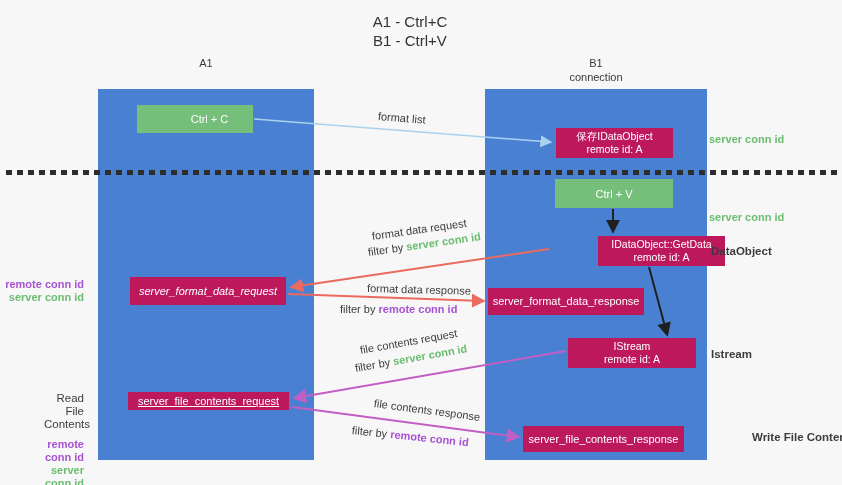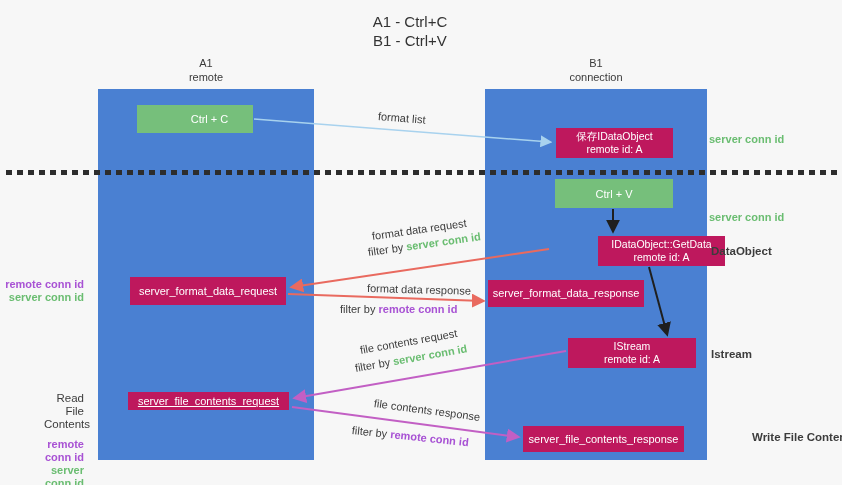--- a/index.html
+++ b/index.html
@@ -27,22 +27,22 @@
          justify-content:center; color:#fff; text-align:center; }
   .box.green  { background:#76bf7b; font-size:11px; }
   .box.orange { background:#be185d; font-size:10.5px; line-height:13px; }
   .box.single { font-size:11px; }
 
   .b-ctrl-c    { left:137px; top:105px; width:116px; height:28px;padding-left:29px; }
   .b-save-obj  { left:556px; top:128px; width:117px; height:30px; }
   .b-ctrl-v    { left:555px; top:179px; width:118px; height:29px; }
   .b-getdata   { left:550px; top:236px; width:127px; height:30px;margin-left:48px; }
   .b-istream   { left:568px; top:338px; width:128px; height:30px; }
-  .b-fmt-req   { left:130px; top:277px; width:156px; height:28px; }
-  .b-fmt-resp  { left:488px; top:280px; width:156px; height:27px; }
+  .b-fmt-req   { left:130px; top:277px; width:156px; height:28px;font-style:italic; }
+  .b-fmt-resp  { left:488px; top:288px; width:156px; height:27px; }
   .b-file-req  { left:128px; top:392px; width:161px; height:18px;text-decoration:underline; }
   .b-file-resp { left:523px; top:426px; width:161px; height:26px; }
 
   .flow-label { position:absolute; font-size:11px; color:#3c3c3c; white-space:nowrap;
                 transform-origin:left center; }
   .green-text  { color:#6abd71; font-weight:bold; }
   .purple-text { color:#a852d4; font-weight:bold; }
 
   .side-label { position:absolute; font-size:11px; white-space:nowrap; }
   .side-label.dark { color:#3c3c3c; font-weight:bold; font-size:11.5px; }
@@ -71,21 +71,20 @@
 
 <div class="canvas">
 
   <div class="title">
     <div>A1 - Ctrl+C</div>
     <div>B1 - Ctrl+V</div>
   </div>
 
   <div class="col-header left">
     <div>A1</div>
-    <div>remote</div>
   </div>
   <div class="col-header right">
     <div>B1</div>
     <div>connection</div>
   </div>
 
   <div class="lifeline left"></div>
   <div class="lifeline right"></div>
 
   <div class="dotted-line"></div>

